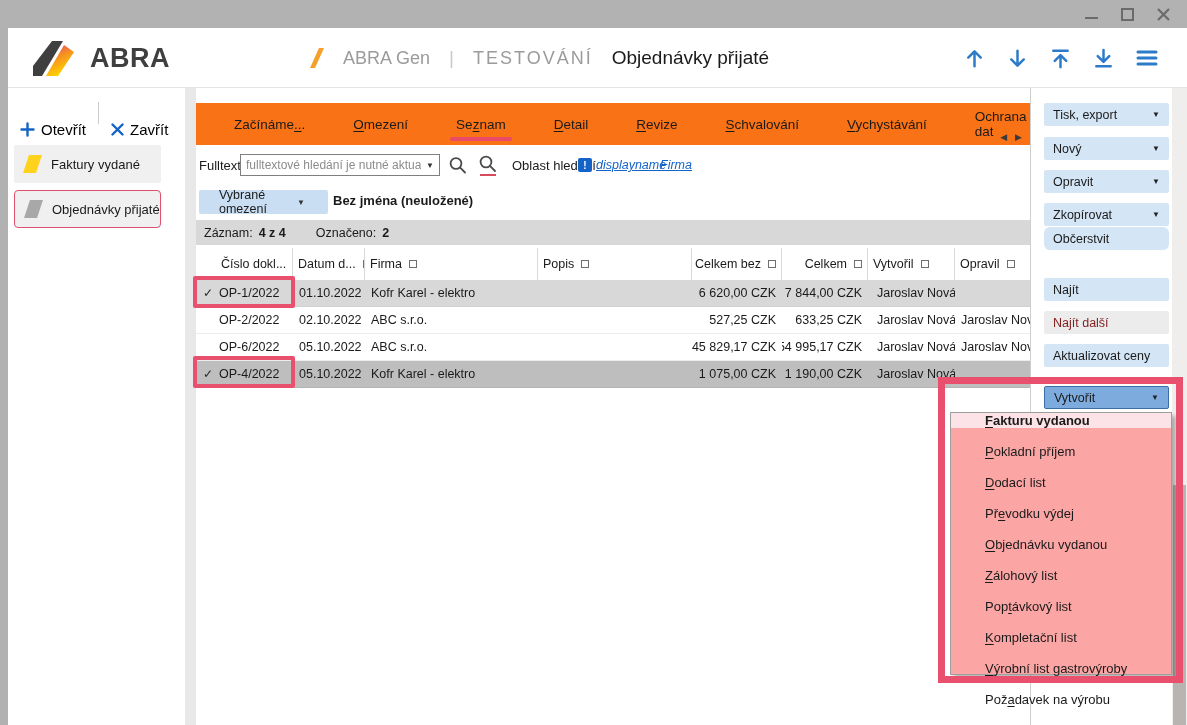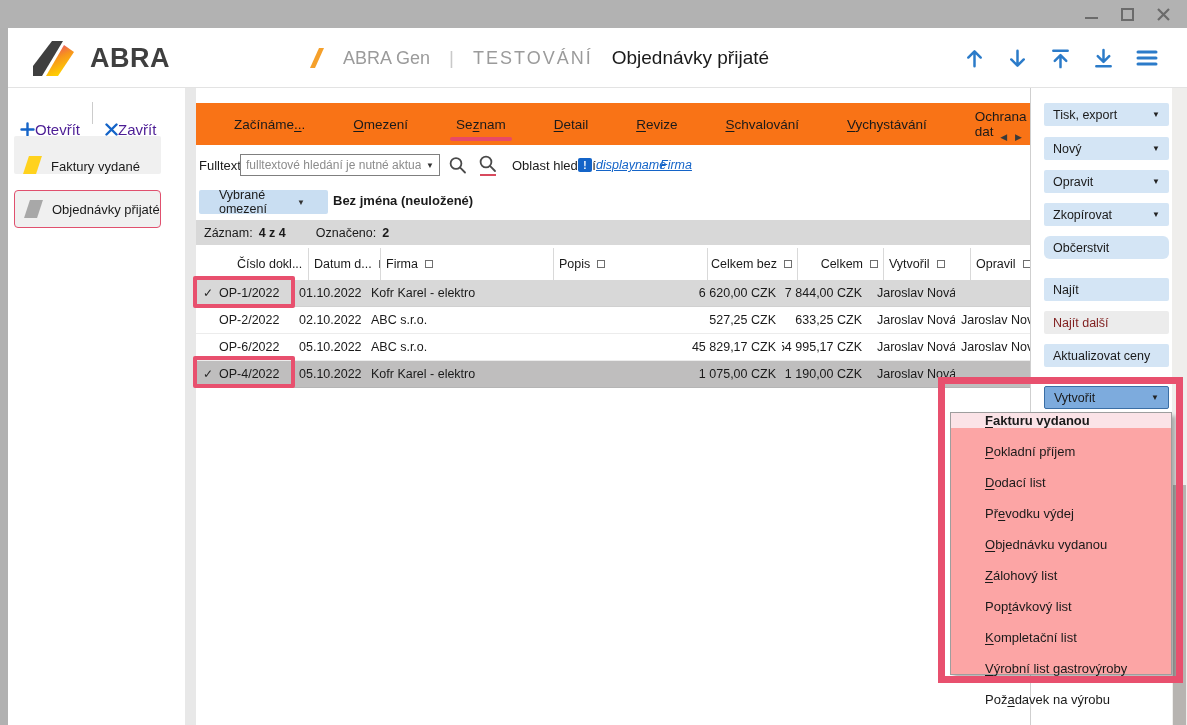--- a/index.html
+++ b/index.html
@@ -28,21 +28,21 @@
   .page-title { font-size:19px; color:#1a1a1a; }
   #header-nav { position:absolute; right:28px; top:0; height:60px; display:flex; align-items:center; gap:20px; }
   #header-nav .nav-btn { display:flex; align-items:center; justify-content:center; cursor:pointer; }
 
   
   #app-body { position:absolute; left:8px; top:88px; width:1179px; height:637px; }
 
   
   #left-sidebar { position:absolute; left:0; top:0; width:177px; height:637px; background:#fff; }
   .sidebar-actions { position:absolute; left:12px; top:12px; display:flex; align-items:center; gap:9px; height:26px; }
-  .sb-link { display:flex; align-items:center; color:#4c1d95; font-size:15px; cursor:pointer;margin-top:32px; }
+  .sb-link { display:flex; align-items:center; gap:6px; color:#000000; font-size:15px; cursor:pointer;margin-top:32px; }
   .sb-divider { width:1px; height:22px; background:#ccc; margin:0 3px; }
   .sb-item { position:absolute; left:6px; width:147px; height:38px; background:#f0f0f0; border-radius:2px; display:flex; align-items:center; gap:12px; padding-left:12px; font-size:13px; cursor:pointer; }
   .sb-item.selected { border:1.5px solid #e0506e; border-radius:4px; }
   .pgram { width:13px; height:18px; transform:skewX(-18deg); }
   .pgram.yellow { background:#ffd21e; }
   .pgram.gray { background:#a8a8a8; }
 
   
   #splitter { position:absolute; left:177px; top:0; width:11px; height:637px; background:#e8e8e8; }
 
@@ -79,21 +79,21 @@
   #restriction-btn .combo-arrow { margin-left:auto; }
   #restriction-name { position:absolute; left:137px; top:3px; font-size:13px; font-weight:bold; }
 
   
   #status-row { position:absolute; left:0; top:132px; width:834px; height:25px; background:#d8d8d8; display:flex; align-items:center; font-size:12.5px; padding-left:8px; gap:6px; }
   #status-row .sp { width:18px; }
   .bold { font-weight:bold; }
 
   
   .grid-cols { display:grid; grid-template-columns:97px 72px 173px 154px 90px 86px 87px 75px; }
-  #table-header { position:absolute; left:0; top:160px; width:834px; height:32px; background:#fff;padding-left:16px; }
+  #table-header { position:absolute; left:0; top:160px; width:834px; height:32px; background:#fff; }
   .hcell { display:flex; align-items:center; font-size:12.5px; border-right:1px solid #d9d9d9; padding:0 5px; white-space:nowrap; overflow:hidden; cursor:pointer; }
   .hcell:last-child { border-right:none; }
   .hcell.c1 { padding-left:25px; }
   .hcell.c5, .hcell.c6 { justify-content:flex-end; }
   .filter-sq { width:8px; height:8px; border:1px solid #6f6f6f; margin-left:7px; flex:0 0 auto; }
   #table-rows { position:absolute; left:0; top:192px; width:834px; }
   .trow { height:27px; cursor:pointer; border-bottom:1px solid #ececec; }
   .trow.marked { background:#d8d8d8; border-bottom-color:#d0d0d0; }
   .trow.current { background:#bfbebe; border-bottom-color:#b5b5b5; }
   .tcell { display:flex; align-items:center; font-size:12.5px; padding:0 6px; white-space:nowrap; overflow:hidden; }
@@ -210,21 +210,21 @@
       </div>
       <div class="sb-divider"></div>
       <div class="sb-link">
         <svg width="13" height="13" viewBox="0 0 13 13" fill="none" stroke="#1464c8" stroke-width="2.4" stroke-linecap="round">
             <path d="M1.5 1.5 L11.5 11.5 M11.5 1.5 L1.5 11.5"></path>
           </svg>
         <span>Zavřít</span>
       </div>
     </div>
     <div id="sidebar-items">
-        <div class="sb-item" style="top: 48px; align-items: flex-end;">
+        <div class="sb-item" style="top: 57px;">
           <div class="pgram yellow"></div>
           <span>Faktury vydané</span>
         </div>
         <div class="sb-item selected" style="top: 102px;">
           <div class="pgram gray"></div>
           <span>Objednávky přijaté</span>
         </div>
       </div>
   </div>
 
@@ -461,21 +461,21 @@
         <span class="dd">▼</span>
       </div>
       <div class="action-btn" style="top: 82px;">
         <span>Opravit</span>
         <span class="dd">▼</span>
       </div>
       <div class="action-btn" style="top: 115px;">
         <span>Zkopírovat</span>
         <span class="dd">▼</span>
       </div>
-      <div class="action-btn" style="top: 148px; border-radius: 6px;">
+      <div class="action-btn" style="top: 139px; border-radius: 6px;">
         <span>Občerstvit</span>
       </div>
       <div class="action-btn" style="top: 190px;">
         <span>Najít</span>
       </div>
       <div class="action-btn disabled" style="top: 223px;">
         <span>Najít další</span>
       </div>
       <div class="action-btn" style="top: 256px;">
         <span>Aktualizovat ceny</span>

